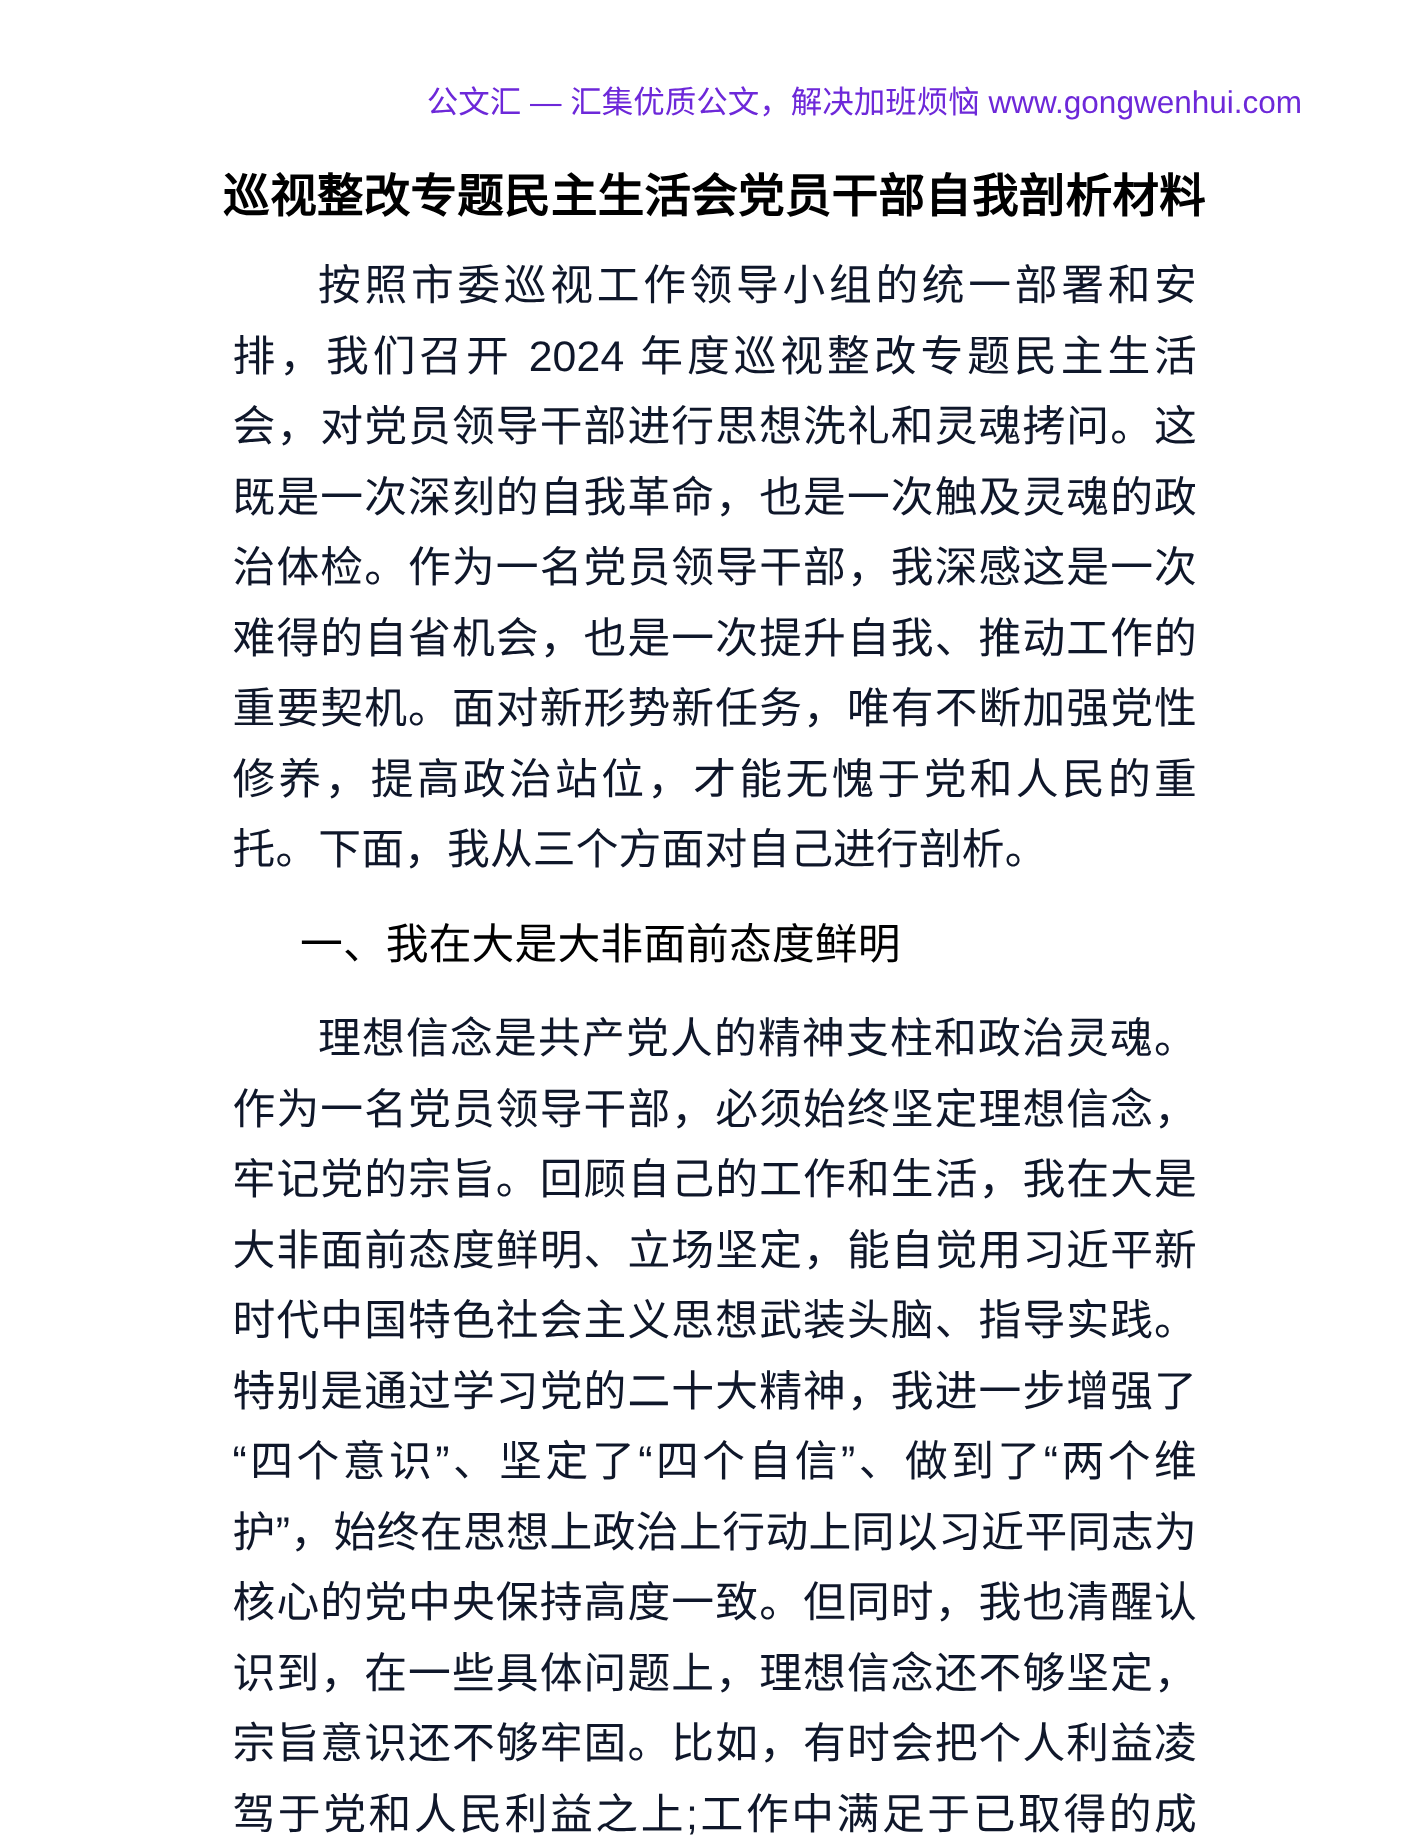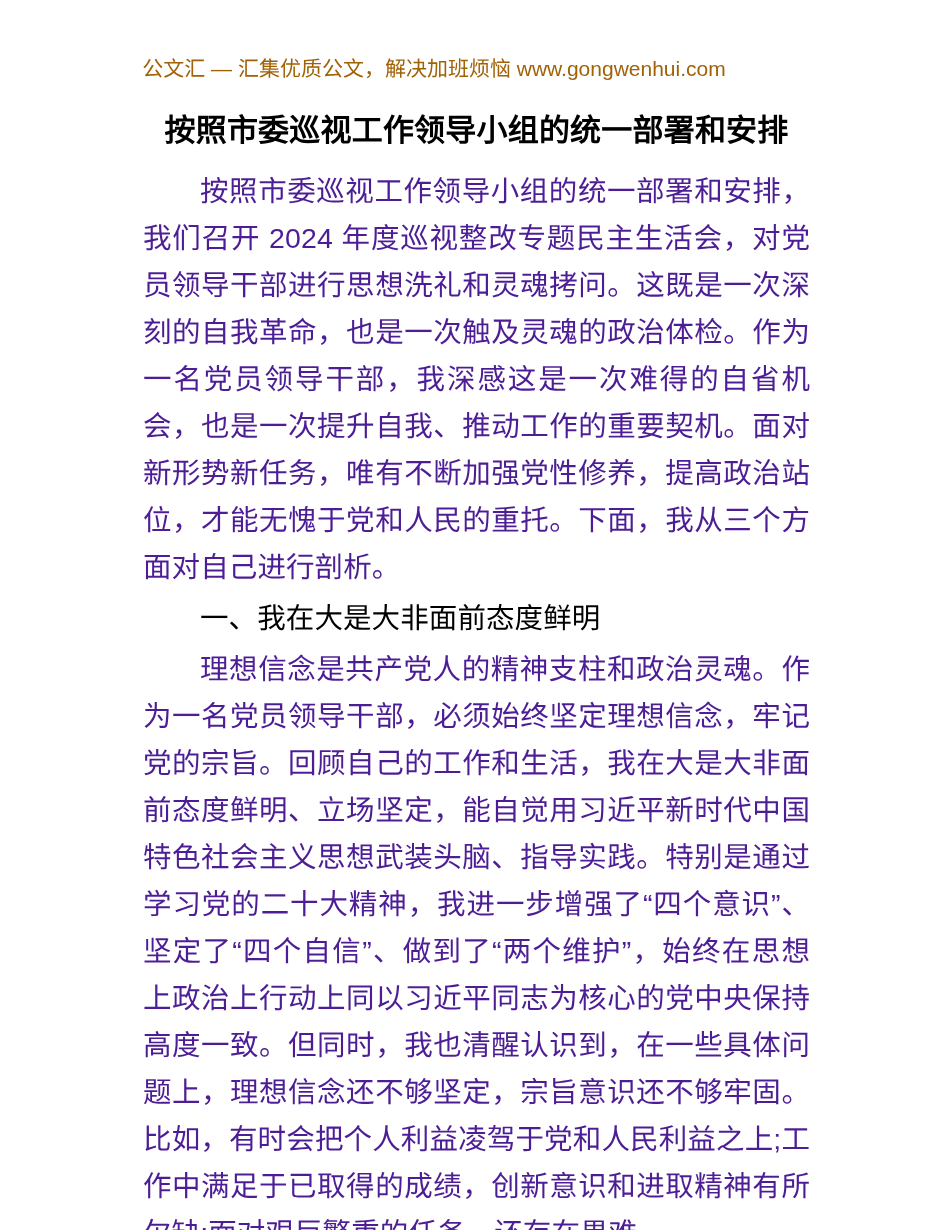--- a/index.html
+++ b/index.html
@@ -25,22 +25,22 @@
     background: #ffffff;
     position: relative;
   }
 
   
   .site-banner {
     position: absolute;
     top: 54px;
     left: 0;
     width: 868px;
-    text-align: center;
-    color: #a16207;
+    text-align: right;
+    color: #6d28d9;
     font-size: 21px;
     line-height: 30px;
     letter-spacing: 0px;
     white-space: nowrap;
     font-family: "Liberation Sans", "DejaVu Sans", sans-serif;
   }
 
   
   .doc {
     position: absolute;
@@ -55,22 +55,22 @@
     font-weight: 700;
     text-align: center;
     color: #000000;
     margin: 0 0 14px 0;
     letter-spacing: 0.2px;
   }
 
   .para {
     font-size: 28.5px;
     line-height: 47px;
-    color: #4c1d95;
-    margin: 0;
+    color: #0f172a;
+    margin: 12px;
     text-align: justify;
     text-justify: inter-ideograph;
     text-indent: 57px;
     letter-spacing: 0.1px;
     word-break: break-all;
   }
 
   .section-heading {
     font-size: 28.5px;
     line-height: 47px;
@@ -84,21 +84,21 @@
 </style>
 </head>
 <body>
 
 <div class="page">
 
   <div class="site-banner">公文汇 — 汇集优质公文，解决加班烦恼 www.gongwenhui.com</div>
 
   <div class="doc">
 
-    <h1 class="doc-title">按照市委巡视工作领导小组的统一部署和安排</h1>
+    <h1 class="doc-title">巡视整改专题民主生活会党员干部自我剖析材料</h1>
 
     <p class="para">按照市委巡视工作领导小组的统一部署和安排，我们召开 2024 年度巡视整改专题民主生活会，对党员领导干部进行思想洗礼和灵魂拷问。这既是一次深刻的自我革命，也是一次触及灵魂的政治体检。作为一名党员领导干部，我深感这是一次难得的自省机会，也是一次提升自我、推动工作的重要契机。面对新形势新任务，唯有不断加强党性修养，提高政治站位，才能无愧于党和人民的重托。下面，我从三个方面对自己进行剖析。</p>
 
     <div class="spacer-xs"></div>
 
     <p class="section-heading">一、我在大是大非面前态度鲜明</p>
 
     <div class="spacer-xs"></div>
 
     <p class="para">理想信念是共产党人的精神支柱和政治灵魂。作为一名党员领导干部，必须始终坚定理想信念，牢记党的宗旨。回顾自己的工作和生活，我在大是大非面前态度鲜明、立场坚定，能自觉用习近平新时代中国特色社会主义思想武装头脑、指导实践。特别是通过学习党的二十大精神，我进一步增强了“四个意识”、坚定了“四个自信”、做到了“两个维护”，始终在思想上政治上行动上同以习近平同志为核心的党中央保持高度一致。但同时，我也清醒认识到，在一些具体问题上，理想信念还不够坚定，宗旨意识还不够牢固。比如，有时会把个人利益凌驾于党和人民利益之上;工作中满足于已取得的成绩，创新意识和进取精神有所欠缺;面对艰巨繁重的任务，还存在畏难</p>

